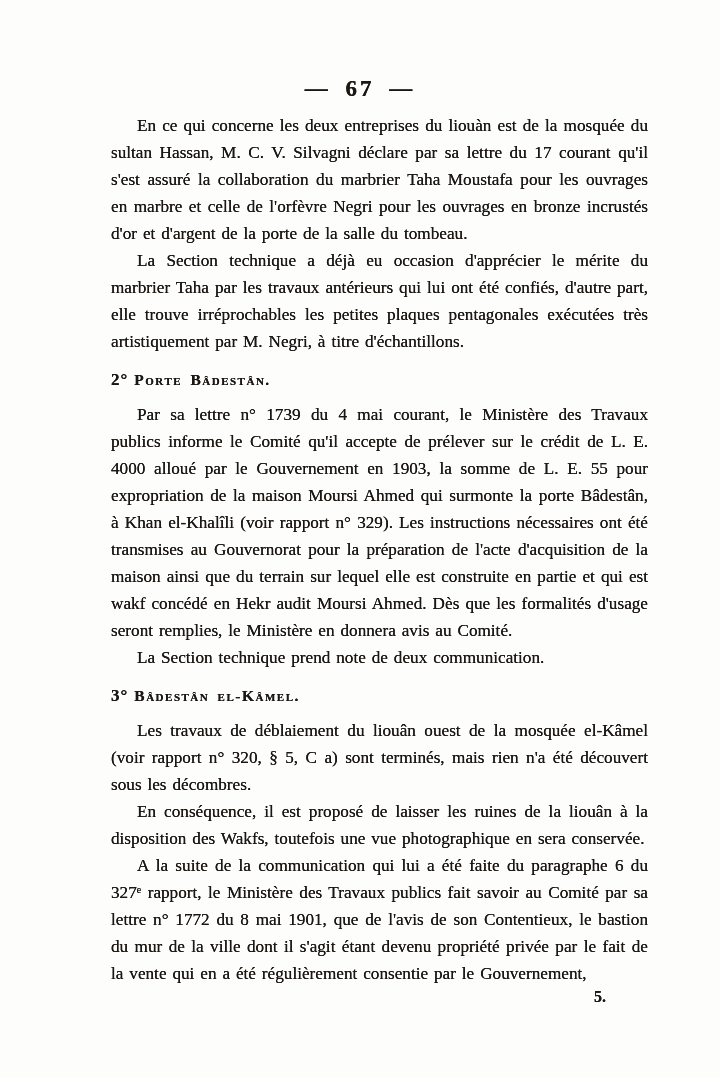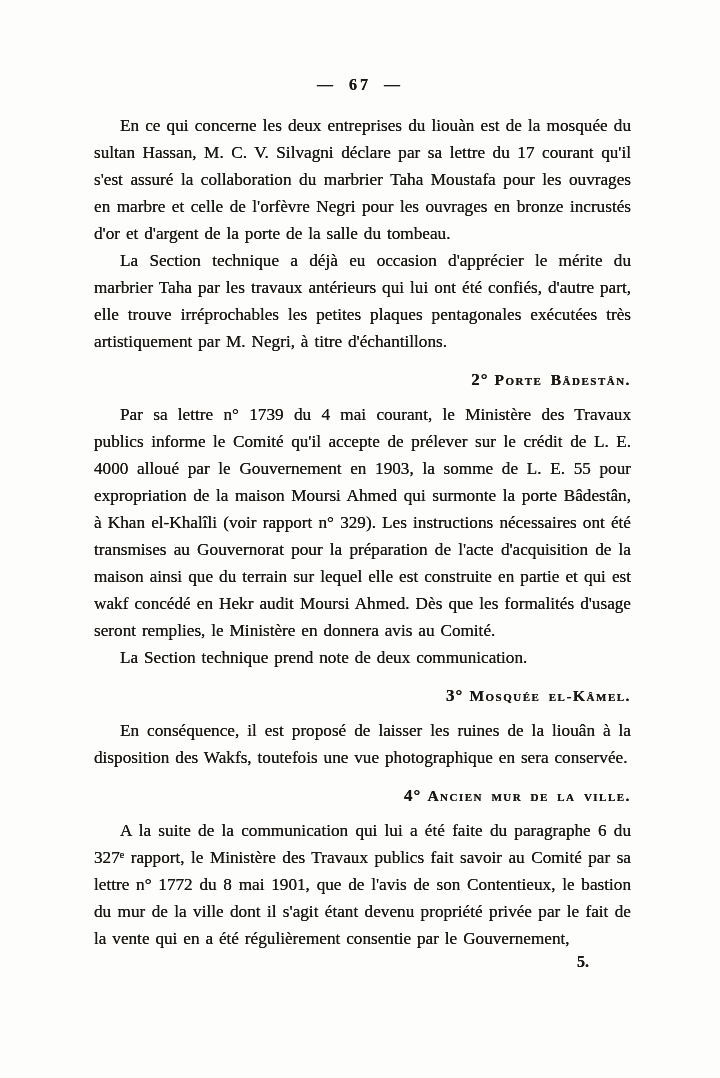--- a/index.html
+++ b/index.html
@@ -20,44 +20,44 @@
     color: #1b1713;
     background: #fdfdfc;
   }
   .pageno {
     position: absolute;
     top: 76px;
     left: 0;
     width: 100%;
     text-align: center;
     font-weight: bold;
-    font-size: 16px;
+    font-size: 23px;
     letter-spacing: 3px;
     word-spacing: 6px;
     text-shadow: 0 0 0.3px currentColor;
   }
   .content {
     position: absolute;
     top: 112px;
-    left: 94px;
+    left: 111px;
     width: 537px;
     font-family: Liberation Serif, serif;
   }
   p.body {
     margin: 0;
     font-size: 17.2px;
     line-height: 27px;
     text-align: justify;
     text-indent: 26px;
     word-spacing: 1.6px;
     text-shadow: 0 0 0.35px currentColor;
   }
   h2.heading {
     margin: 15px 0 11px 0;
-    text-align: right;
+    text-align: left;
     font-size: 15.5px;
     line-height: 20px;
     font-weight: bold;
     text-shadow: 0 0 0.3px currentColor;
   }
   h2.heading .hnum {
     font-size: 17px;
     letter-spacing: 1px;
     margin-right: 6px;
   }
@@ -90,28 +90,26 @@
 
     <h2 class="heading">
       <span class="hnum">2°</span><span class="sc">Porte Bâdestân.</span>
     </h2>
 
     <p class="body">Par sa lettre n° 1739 du 4 mai courant, le Ministère des Travaux publics informe le Comité qu'il accepte de prélever sur le crédit de L. E. 4000 alloué par le Gouvernement en 1903, la somme de L. E. 55 pour expropriation de la maison Moursi Ahmed qui surmonte la porte Bâdestân, à Khan el-Khalîli (voir rapport n° 329). Les instructions nécessaires ont été transmises au Gouvernorat pour la préparation de l'acte d'acquisition de la maison ainsi que du terrain sur lequel elle est construite en partie et qui est wakf concédé en Hekr audit Moursi Ahmed. Dès que les formalités d'usage seront remplies, le Ministère en donnera avis au Comité.</p>
 
     <p class="body">La Section technique prend note de deux communication.</p>
 
     <h2 class="heading">
-      <span class="hnum">3°</span><span class="sc">Mosquée el-Kâmel.</span>
+      <span class="hnum">3°</span><span class="sc">Bâdestân el-Kâmel.</span>
     </h2>
 
+    <p class="body">Les travaux de déblaiement du liouân ouest de la mosquée el-Kâmel (voir rapport n° 320, § 5, C a) sont terminés, mais rien n'a été découvert sous les décombres.</p>
 
     <p class="body">En conséquence, il est proposé de laisser les ruines de la liouân à la disposition des Wakfs, toutefois une vue photographique en sera conservée.</p>
 
-    <h2 class="heading">
-      <span class="hnum">4°</span><span class="sc">Ancien mur de la ville.</span>
-    </h2>
 
     <p class="body">A la suite de la communication qui lui a été faite du paragraphe 6 du 327ᵉ rapport, le Ministère des Travaux publics fait savoir au Comité par sa lettre n° 1772 du 8 mai 1901, que de l'avis de son Contentieux, le bastion du mur de la ville dont il s'agit étant devenu propriété privée par le fait de la vente qui en a été régulièrement consentie par le Gouvernement,</p>
 
     <div class="sig">5.</div>
 
   </div>
 </div>
 
 </body></html>

